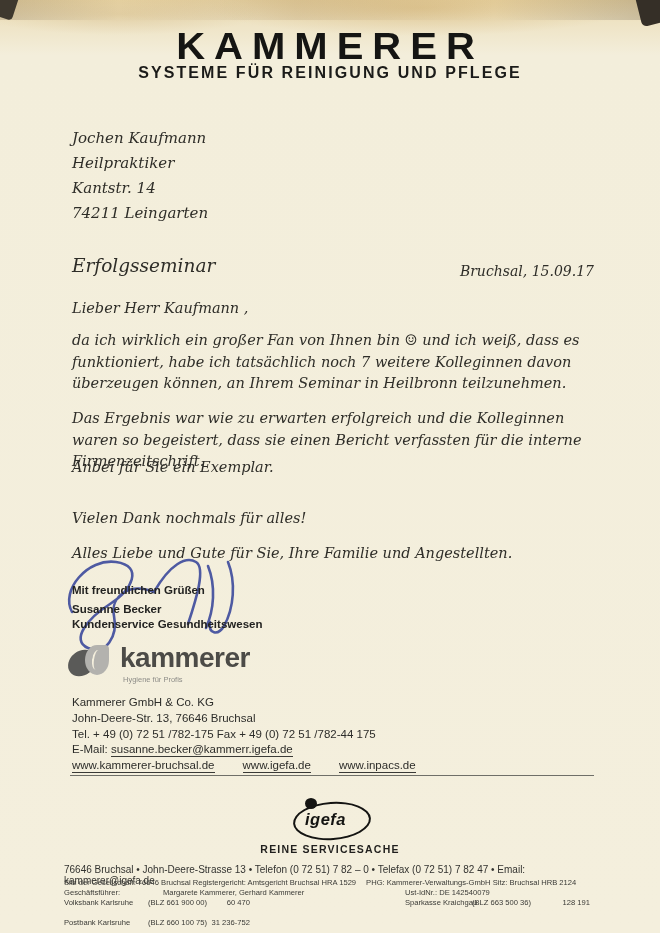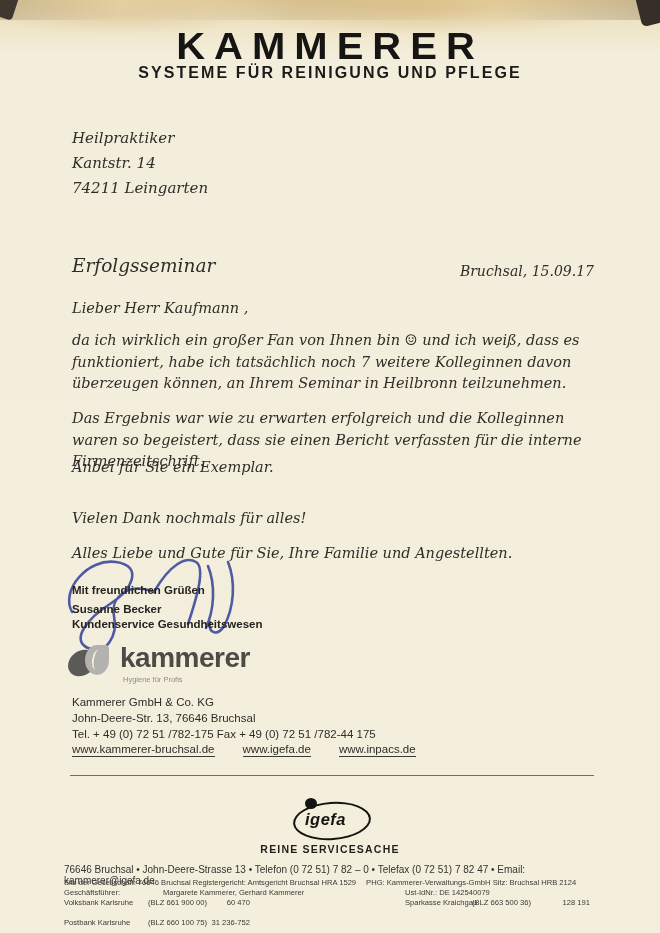--- a/index.html
+++ b/index.html
@@ -88,20 +88,21 @@
 <div class="page">
 
   <div class="smudge-band"></div>
   <div class="smudge-tl"></div>
   <div class="smudge-tr"></div>
 
   <div class="brand">KAMMERER</div>
   <div class="brand-tag">SYSTEME FÜR REINIGUNG UND PFLEGE</div>
 
   <div class="recipient hand">
+    <div>Jochen Kaufmann</div>
     <div>Heilpraktiker</div>
     <div>Kantstr. 14</div>
     <div>74211 Leingarten</div>
   </div>
 
   <div class="subject hand">Erfolgsseminar</div>
   <div class="dateline hand">Bruchsal, 15.09.17</div>
 
   <div class="salutation hand">Lieber Herr Kaufmann ,</div>
   <div class="para p1 hand">da ich wirklich ein großer Fan von Ihnen bin ☺  und ich weiß, dass es funktioniert, habe ich  tatsächlich noch 7 weitere Kolleginnen davon überzeugen können, an Ihrem Seminar in Heilbronn teilzunehmen.</div>
@@ -127,20 +128,23 @@
     <div class="drop drop-right"></div>
     <div class="drop-vein"></div>
     <div class="klogo-text">kammerer</div>
     <div class="klogo-tag">Hygiene für Profis</div>
   </div>
 
   <div class="contact">
     <div>Kammerer GmbH &amp; Co. KG</div>
     <div>John-Deere-Str. 13, 76646 Bruchsal</div>
     <div>Tel. + 49 (0) 72 51 /782-175 Fax + 49 (0) 72 51 /782-44 175</div>
+    <div>
+      <span>E-Mail: </span><span class="u">susanne.becker@kammerr.igefa.de</span>
+    </div>
     <div class="websites">
       <span class="u">www.kammerer-bruchsal.de</span><span class="u ws2">www.igefa.de</span><span class="u ws3">www.inpacs.de</span>
     </div>
   </div>
 
   <div class="hr-rule"></div>
 
   <div class="igefa">
     <div class="igefa-ellipse"></div>
     <div class="igefa-dot"></div>

